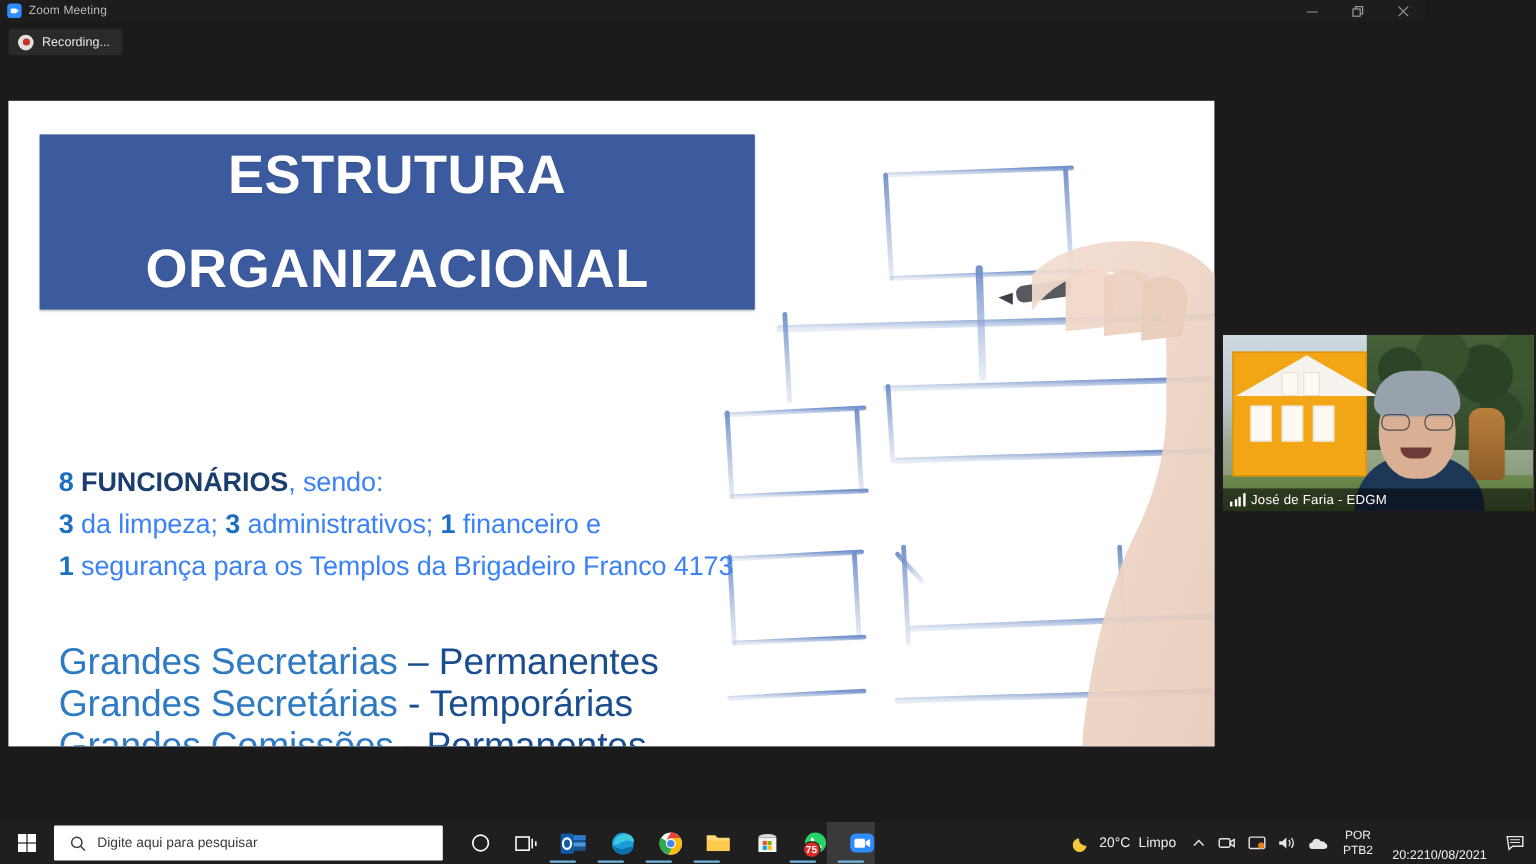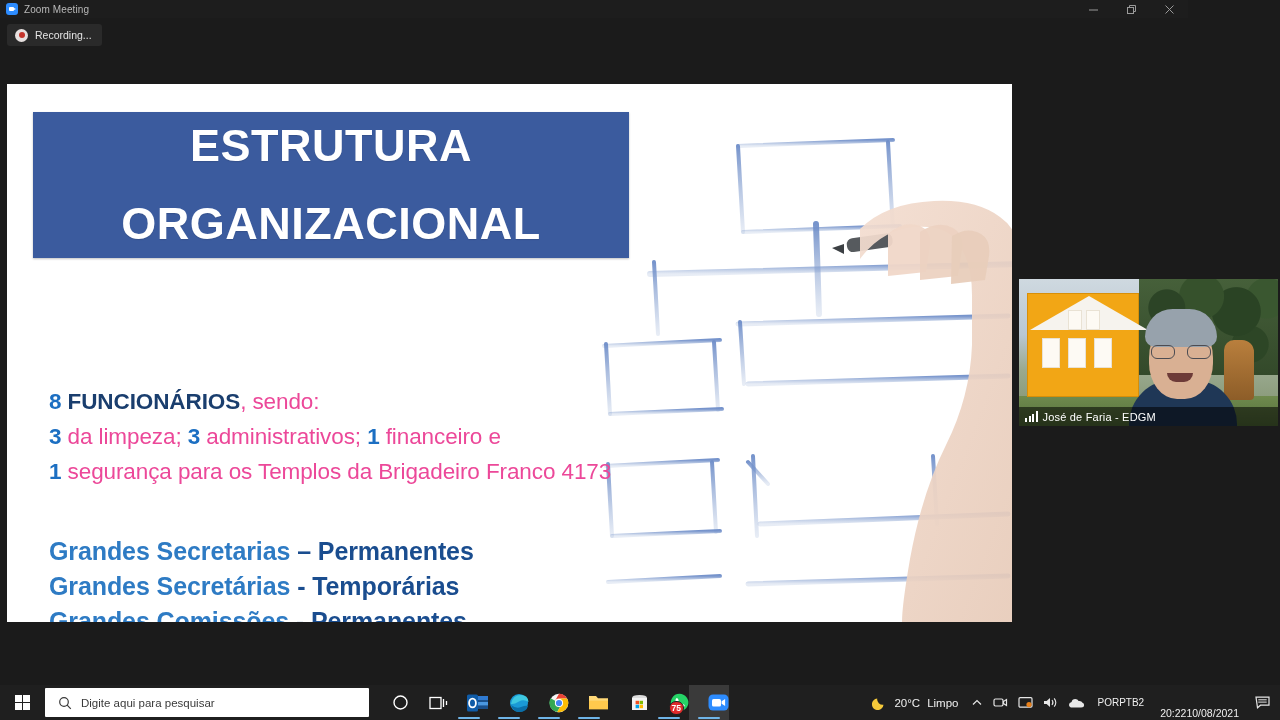--- a/index.html
+++ b/index.html
@@ -72,25 +72,25 @@
     text-shadow:0 1px 1px rgba(0,0,0,.12);
   }
 
   .body-block{ position:absolute; left:42px; top:300px; width:720px; }
   .para-line{
     font-size:22.5px; line-height:35px; color:#1a3e6e; white-space:nowrap;
     letter-spacing:-.1px;
   }
   .num{ color:#1c6fc2; font-weight:bold; }
   .strongdark{ color:#1a3e6e; font-weight:bold; }
-  .plain{ color:#ec4899; font-weight:normal; }
+  .plain{ color:#3b82f6; font-weight:normal; }
 
   .list-block{ position:absolute; left:42px; top:450px; width:760px; }
   .list-line{
-    font-size:25px; line-height:35px; white-space:nowrap; font-weight:bold;
+    font-size:31px; line-height:35px; white-space:nowrap; font-weight:normal;
     letter-spacing:-.1px;
   }
   .l-blue{ color:#2e7bc4; }
   .l-navy{ color:#1a4d8f; }
 
   
   .video-tile{
     position:absolute; left:1019px; top:279px; width:259px; height:147px;
     background:#000; overflow:hidden;
   }
@@ -204,21 +204,21 @@
     margin-left:auto; display:flex; align-items:center; height:35px; gap:0px;
     padding-right:2px;
   }
   .tray-item{
     display:flex; align-items:center; justify-content:center; height:35px;
     color:#e6e6e6; font-size:11px; padding:0 5px;
   }
   .weather{ display:flex; align-items:center; gap:7px; padding:0 8px 0 4px; }
   .weather-txt{ color:#efefef; font-size:11.5px; }
   .lang{
-    display:flex; flex-direction:row; align-items:center; justify-content:center;
+    display:flex; flex-direction:column; align-items:center; justify-content:center;
     color:#efefef; font-size:10px; line-height:13px; padding:0 7px; height:35px;
   }
   .clock{
     display:flex; align-items:flex-end; justify-content:center;
     color:#efefef; font-size:10.5px; line-height:13px; padding:0 9px; height:35px;
   }
   .notif{ width:30px; height:35px; display:flex; align-items:center; justify-content:center; }
 </style>
 </head>
 <body>

